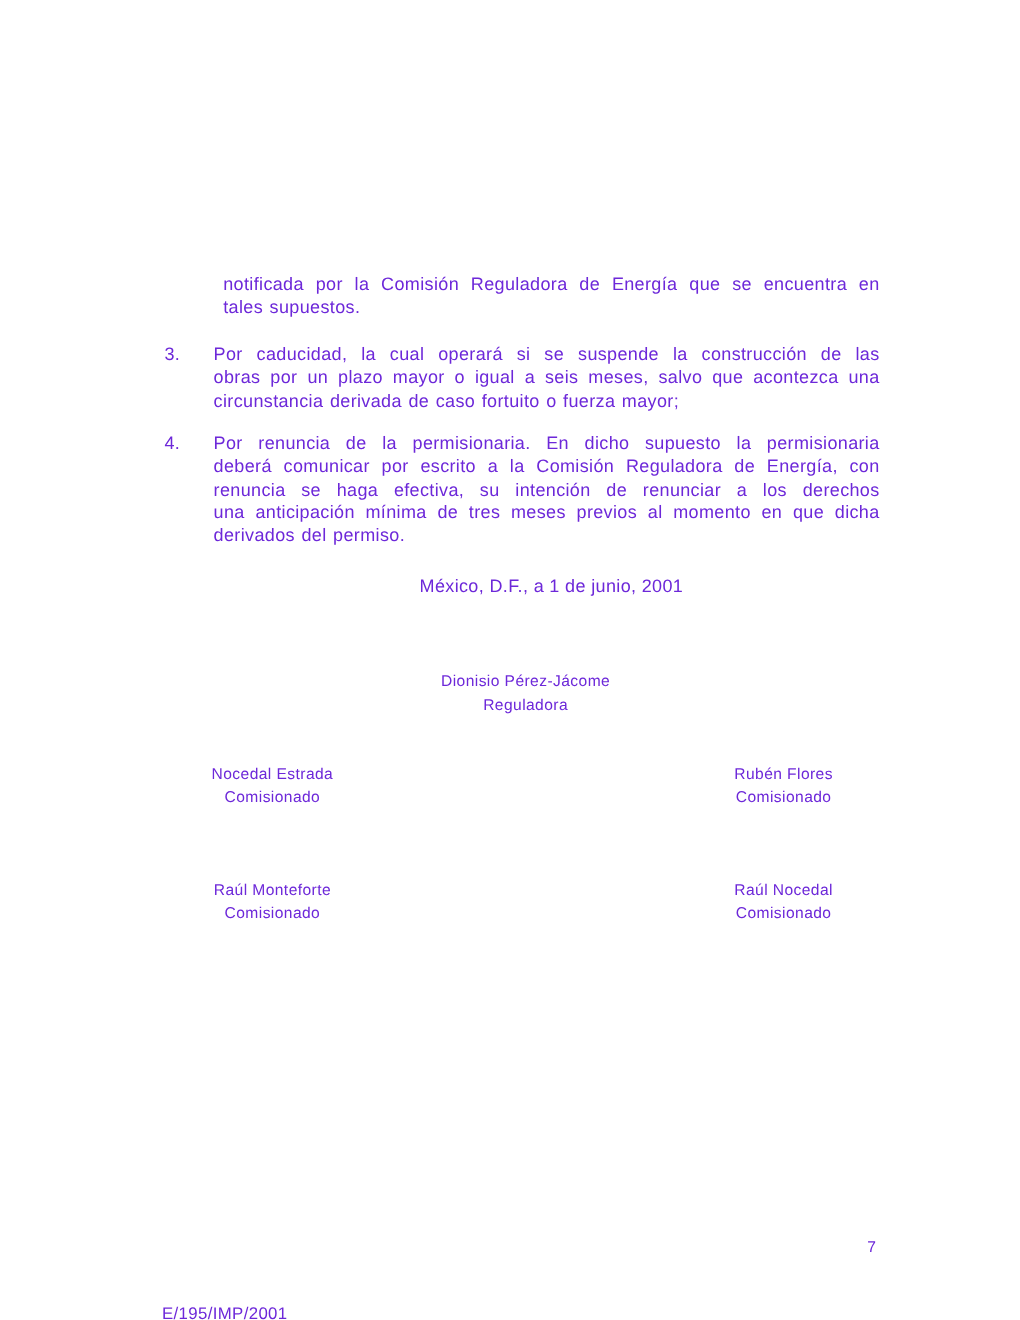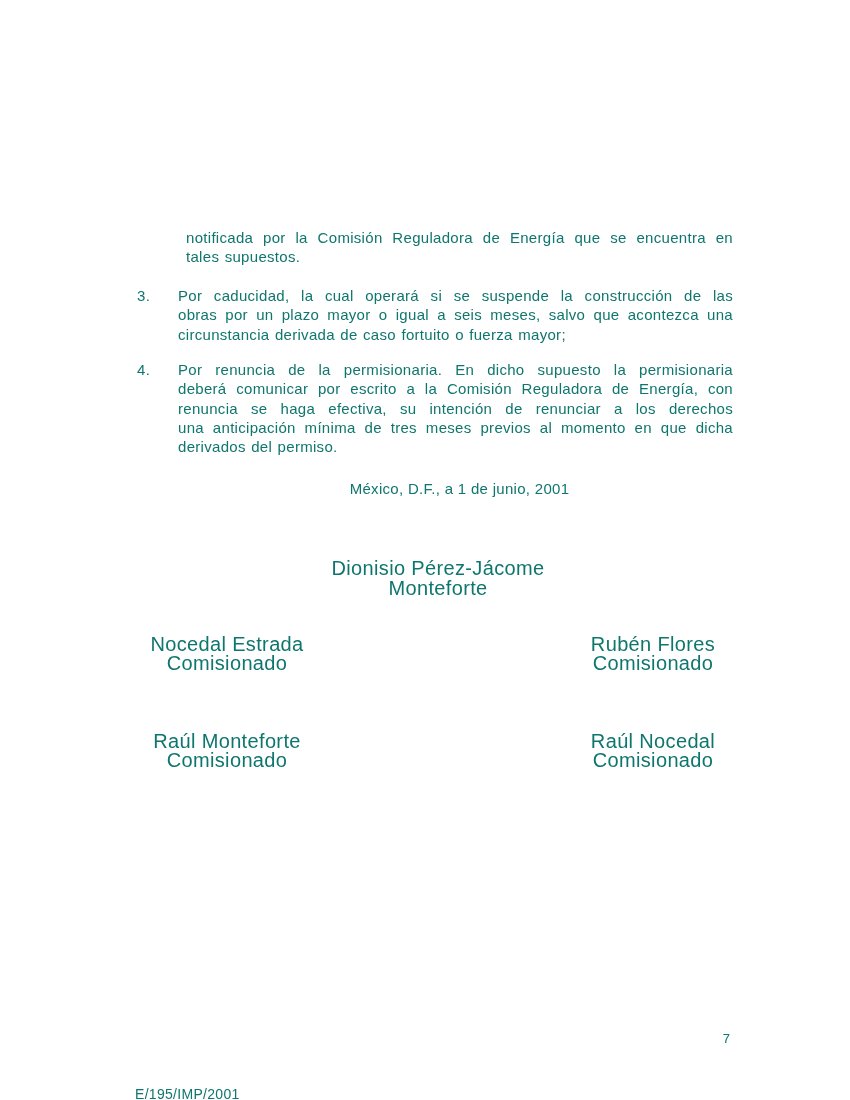--- a/index.html
+++ b/index.html
@@ -6,21 +6,21 @@
     margin: 0;
     padding: 0;
     background: #ffffff;
   }
   .page {
     position: relative;
     width: 850px;
     height: 1100px;
     background: #ffffff;
     font-family: "Liberation Sans", sans-serif;
-    color: #0f766e;
+    color: #6d28d9;
     overflow: hidden;
   }
   
   .para, .listitem {
     position: absolute;
     font-size: 15px;
     line-height: 19.3px;
     letter-spacing: 0.3px;
     word-spacing: 1px;
   }
@@ -34,21 +34,21 @@
   
   .dateline {
     position: absolute;
     left: 186px; top: 480px; width: 547px;
     font-size: 15px; letter-spacing: 0.3px;
     text-align: center;
   }
   
   .sigblock {
     position: absolute;
-    font-size: 20px;
+    font-size: 13px;
     line-height: 19px;
     letter-spacing: 0.35px;
     text-align: center;
   }
   .president { left: 288px; top: 558px; width: 300px; line-height: 20px; }
   .sig1l { left: 117px; top: 635px; width: 220px; }
   .sig1r { left: 543px; top: 635px; width: 220px; }
   .sig2l { left: 117px; top: 732px; width: 220px; }
   .sig2r { left: 543px; top: 732px; width: 220px; }
   
@@ -91,21 +91,21 @@
         <div class="tline jfull">renuncia se haga efectiva, su intención de renunciar a los derechos</div>
         <div class="tline jfull">una anticipación mínima de tres meses previos al momento en que dicha</div>
         <div class="tline">derivados del permiso.</div>
       </div>
   </div>
 
   <div class="dateline">México, D.F., a 1 de junio, 2001</div>
 
   <div class="sigblock president">
     <div>Dionisio Pérez-Jácome</div>
-    <div>Monteforte</div>
+    <div>Reguladora</div>
   </div>
 
   <div class="sigblock sig1l">
     <div>Nocedal Estrada</div>
     <div>Comisionado</div>
   </div>
 
   <div class="sigblock sig1r">
     <div>Rubén Flores</div>
     <div>Comisionado</div>

